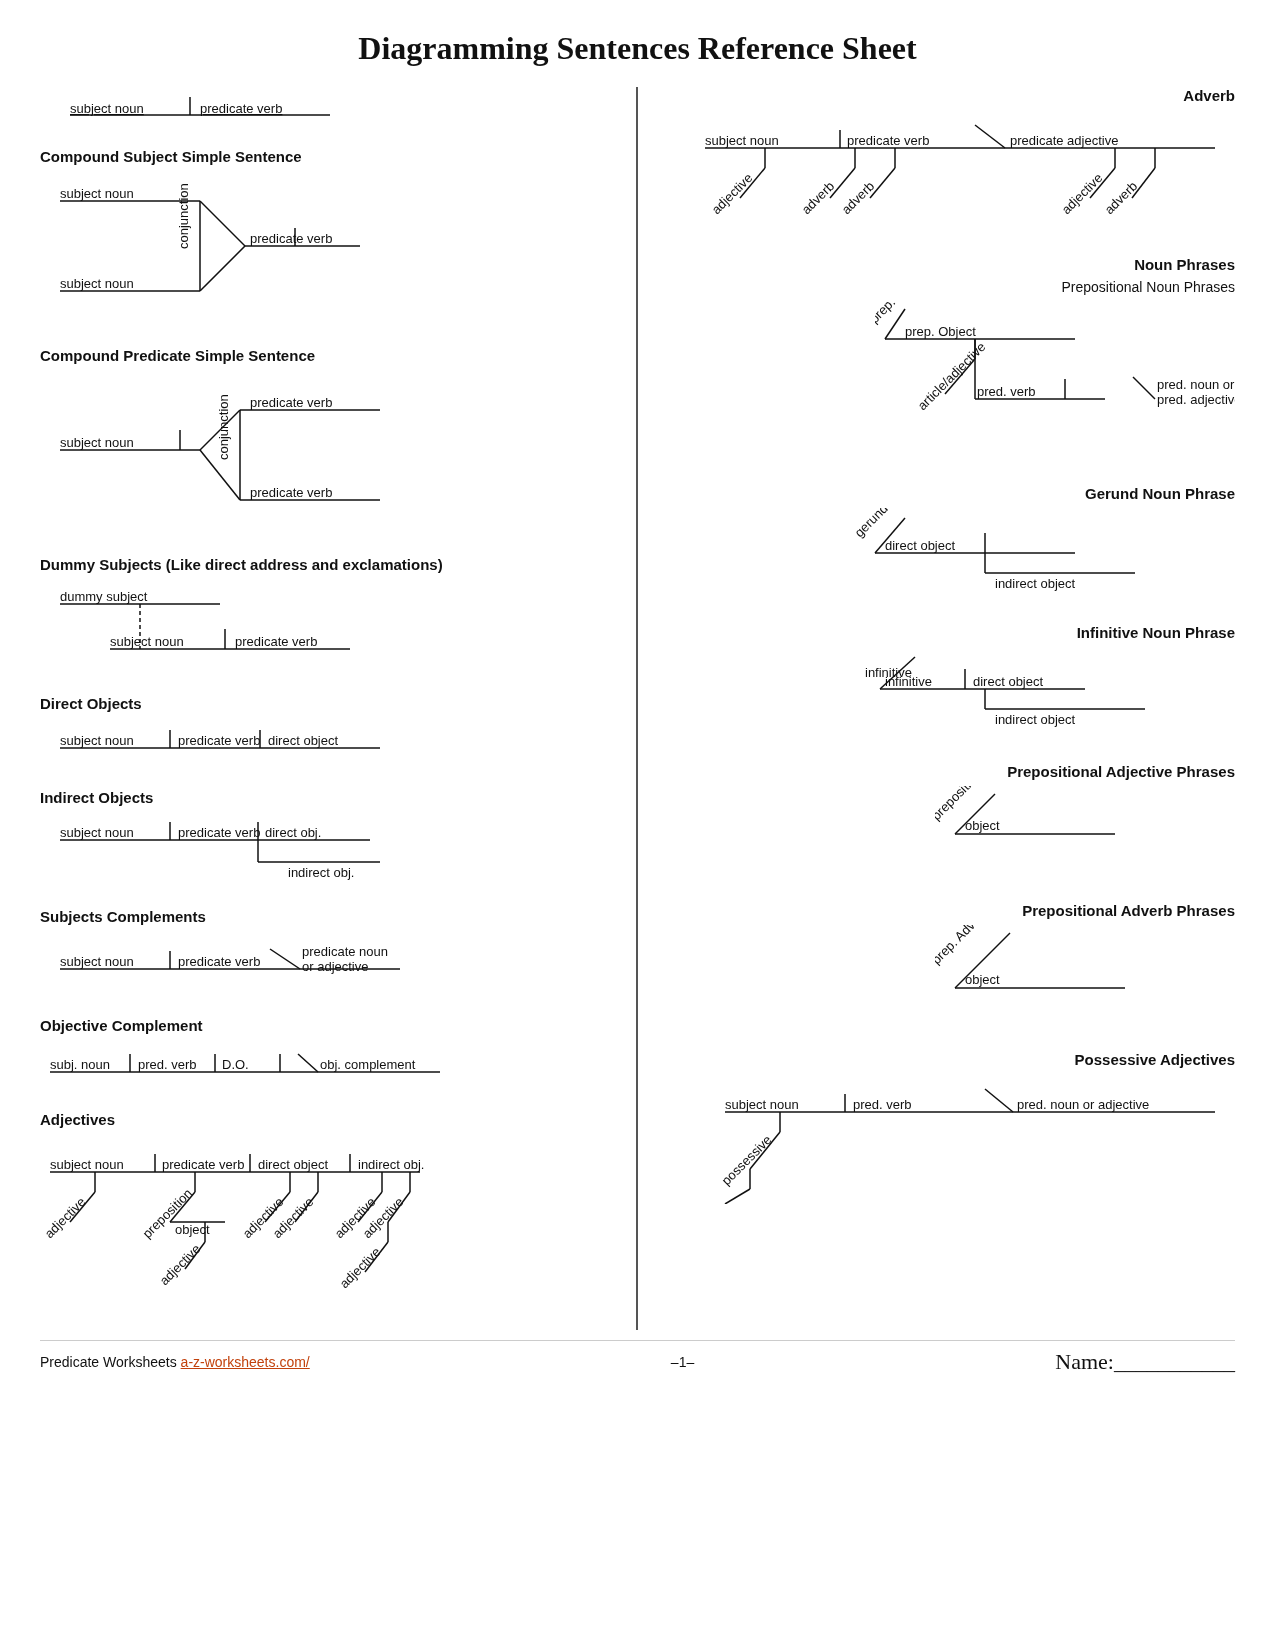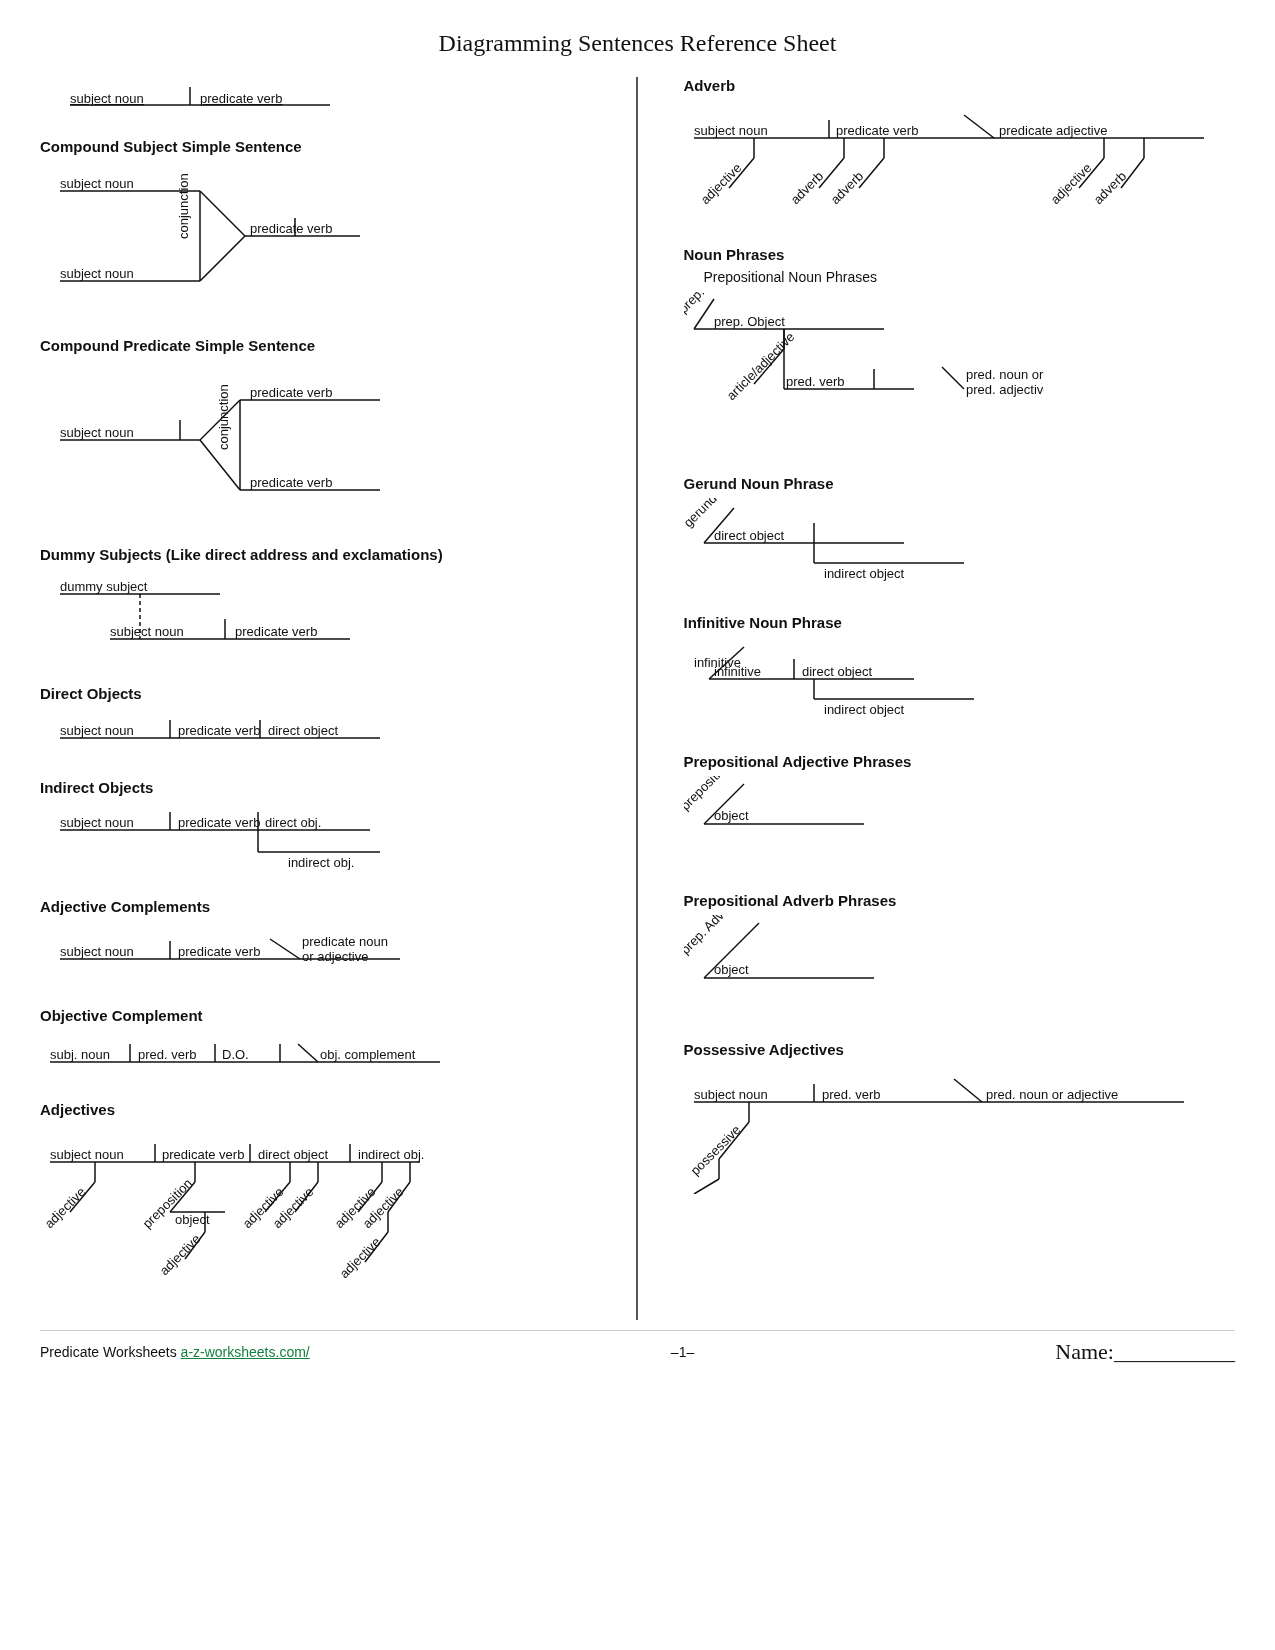--- a/index.html
+++ b/index.html
@@ -6,37 +6,38 @@
     body {
       font-family: Arial, sans-serif;
       background: white;
       color: #111;
       width: 1275px;
       min-height: 1650px;
       padding: 30px 40px;
     }
     h1 {
       text-align: center;
-      font-size: 24px;
-      font-weight: normal;
+      font-size: 32px;
+      font-weight: bold;
       margin-bottom: 20px;
       font-family: 'Times New Roman', serif;
     }
     .main-layout {
       display: flex;
       gap: 0;
     }
     .left-col {
       width: 50%;
       padding-right: 20px;
       border-right: 2px solid #555;
     }
     .right-col {
       width: 50%;
-      padding-left: 46px;
+      padding-left: 30px;
+      text-align: right;
     }
     .section {
       margin-bottom: 22px;
     }
     .section-title {
       font-weight: bold;
       font-size: 15px;
       margin-bottom: 6px;
     }
     .section-sub-title {
@@ -60,21 +61,21 @@
     .footer {
       display: flex;
       justify-content: space-between;
       align-items: center;
       margin-top: 10px;
       font-size: 14px;
       border-top: 1px solid #ccc;
       padding-top: 8px;
     }
     .footer a {
-      color: #15803d;
+      color: #c2410c;
       text-decoration: underline;
     }
     .footer-name {
       font-size: 22px;
       font-family: Liberation Serif, serif;
     }
   </style>
 </head>
 <body>
 
@@ -176,21 +177,21 @@
         <text x="138" y="25">predicate verb</text>
         <text x="225" y="25">direct obj.</text>
 
         <line x1="218" y1="28" x2="218" y2="50"></line>
         <line x1="218" y1="50" x2="340" y2="50"></line>
         <text x="248" y="65">indirect obj.</text>
       </svg>
     </div>
 
     <div class="section">
-      <div class="section-title">Adjective Complements</div>
+      <div class="section-title">Subjects Complements</div>
       <svg width="380" height="60">
         <line x1="20" y1="38" x2="360" y2="38"></line>
         <line x1="130" y1="20" x2="130" y2="38"></line>
 
         <line x1="230" y1="18" x2="260" y2="38"></line>
         <text x="20" y="35">subject noun</text>
         <text x="138" y="35">predicate verb</text>
         <text x="262" y="25">predicate noun</text>
         <text x="262" y="40">or adjective</text>
       </svg>

